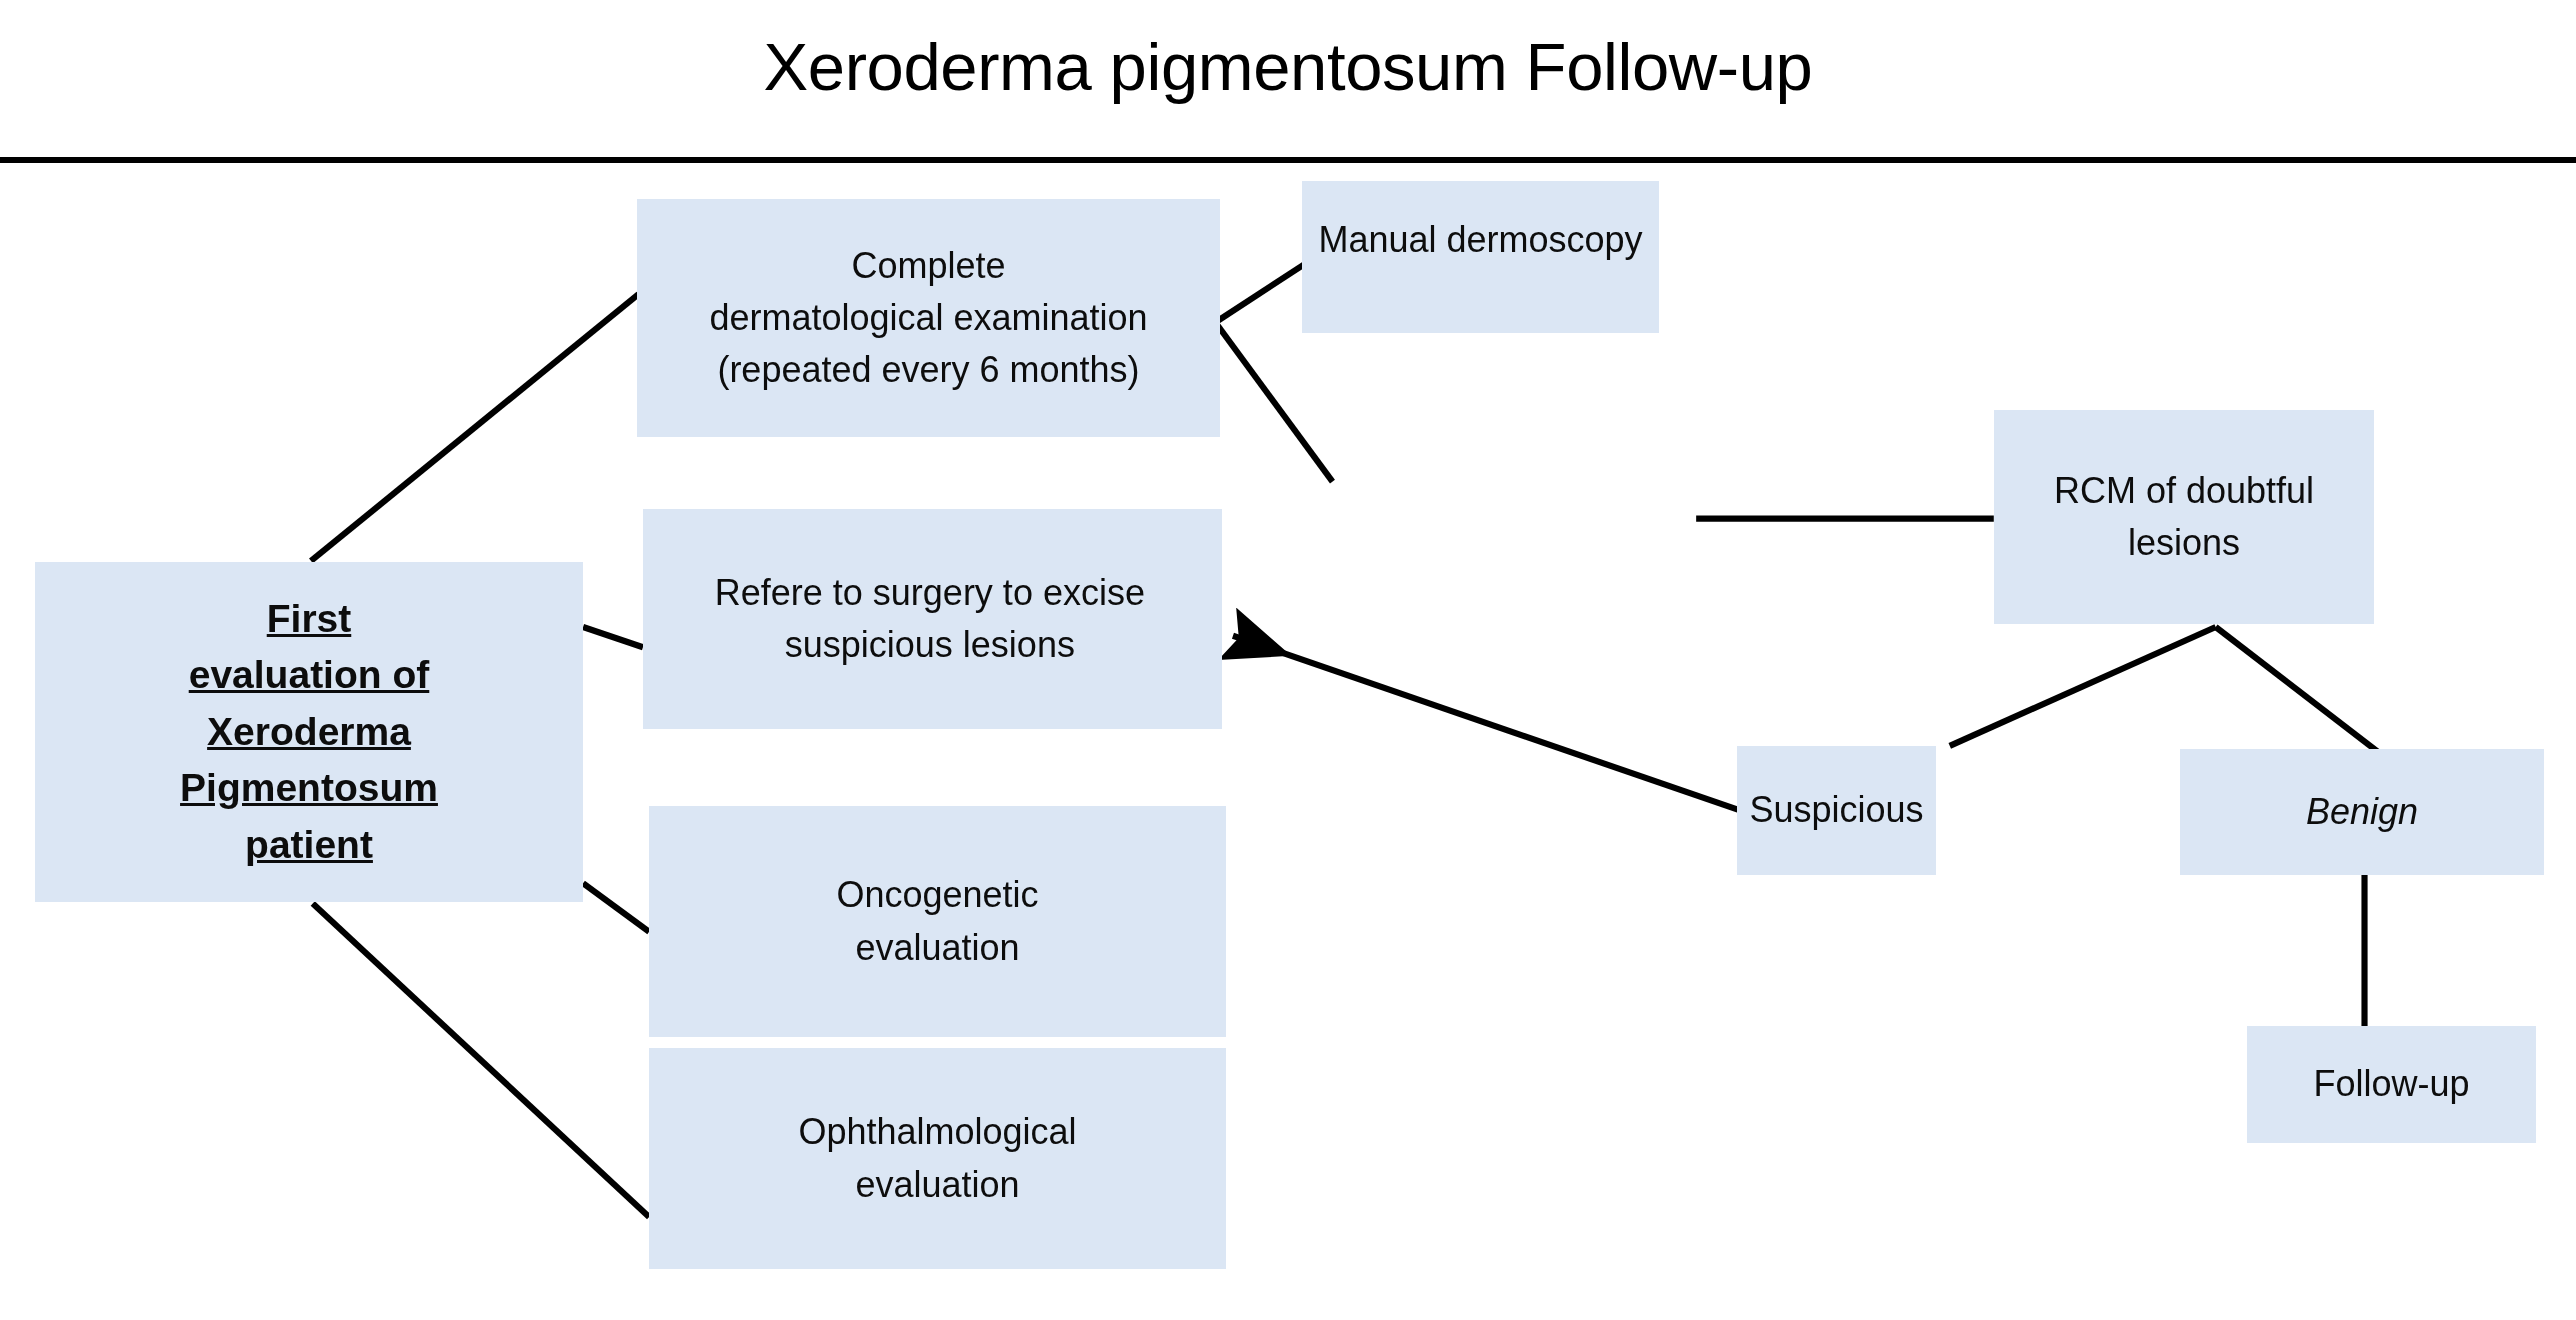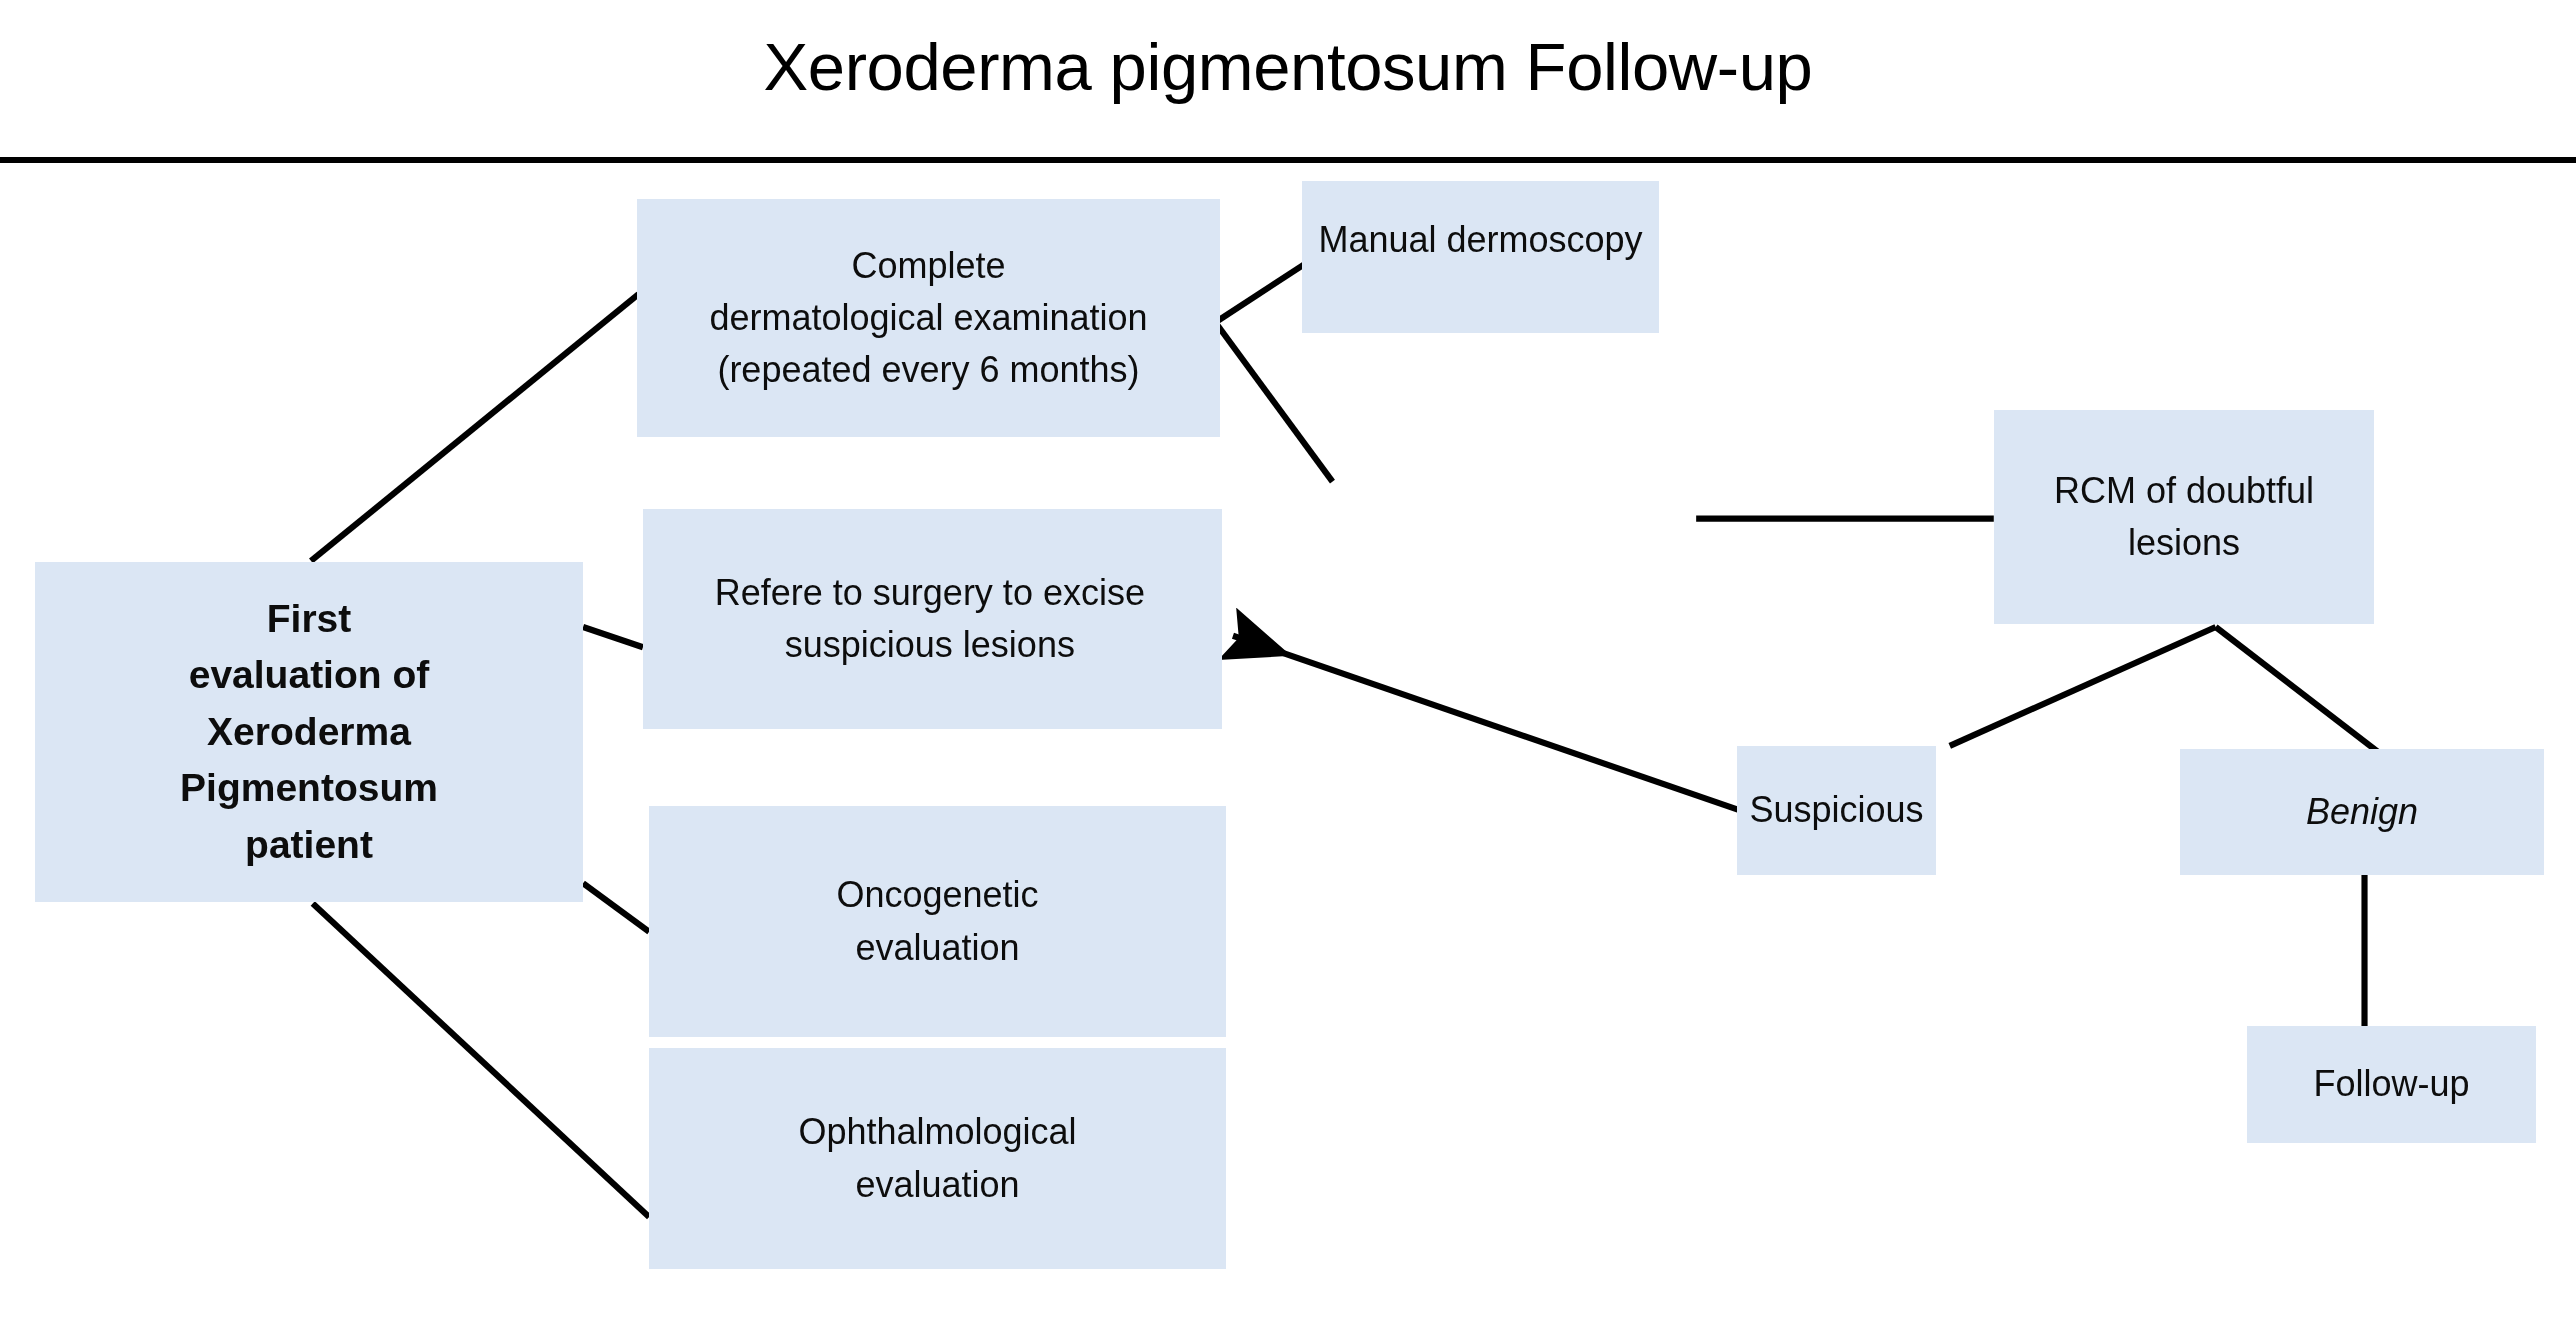--- a/index.html
+++ b/index.html
@@ -62,21 +62,21 @@
     box-sizing: border-box;
   }
   .node.bold {
     font-weight: bold;
   }
   .node .txt {
     width: 100%;
     white-space: pre-line;
   }
   
-  #node-root      { left: 35px;   top: 562px;  width: 548px; height: 340px; font-size: 39px; }
+  #node-root      { left: 35px;   top: 562px;  width: 548px; height: 340px; font-size: 39px; text-decoration: underline; }
   #node-exam      { left: 637px;  top: 199px;  width: 583px; height: 238px; }
   #node-surgery   { left: 643px;  top: 509px;  width: 579px; height: 220px; padding-left: 7px; }
   #node-onco      { left: 629px;  top: 806px;  width: 577px; height: 231px; margin-left: 20px; }
   #node-ophtha    { left: 649px;  top: 1048px; width: 577px; height: 221px; }
   #node-manual    { left: 1302px; top: 181px;  width: 357px; height: 152px; align-items: center; }
   #node-tbp       { left: 1328px; top: 403px;  width: 368px; height: 231px; }
   #node-rcm       { left: 1994px; top: 410px;  width: 380px; height: 214px; }
   #node-suspic    { left: 1737px; top: 746px;  width: 199px; height: 129px; }
   #node-benign    { left: 2180px; top: 749px;  width: 364px; height: 126px; font-style: italic; }
   #node-followup  { left: 2215px; top: 1026px; width: 289px; height: 117px; margin-left: 32px; }

